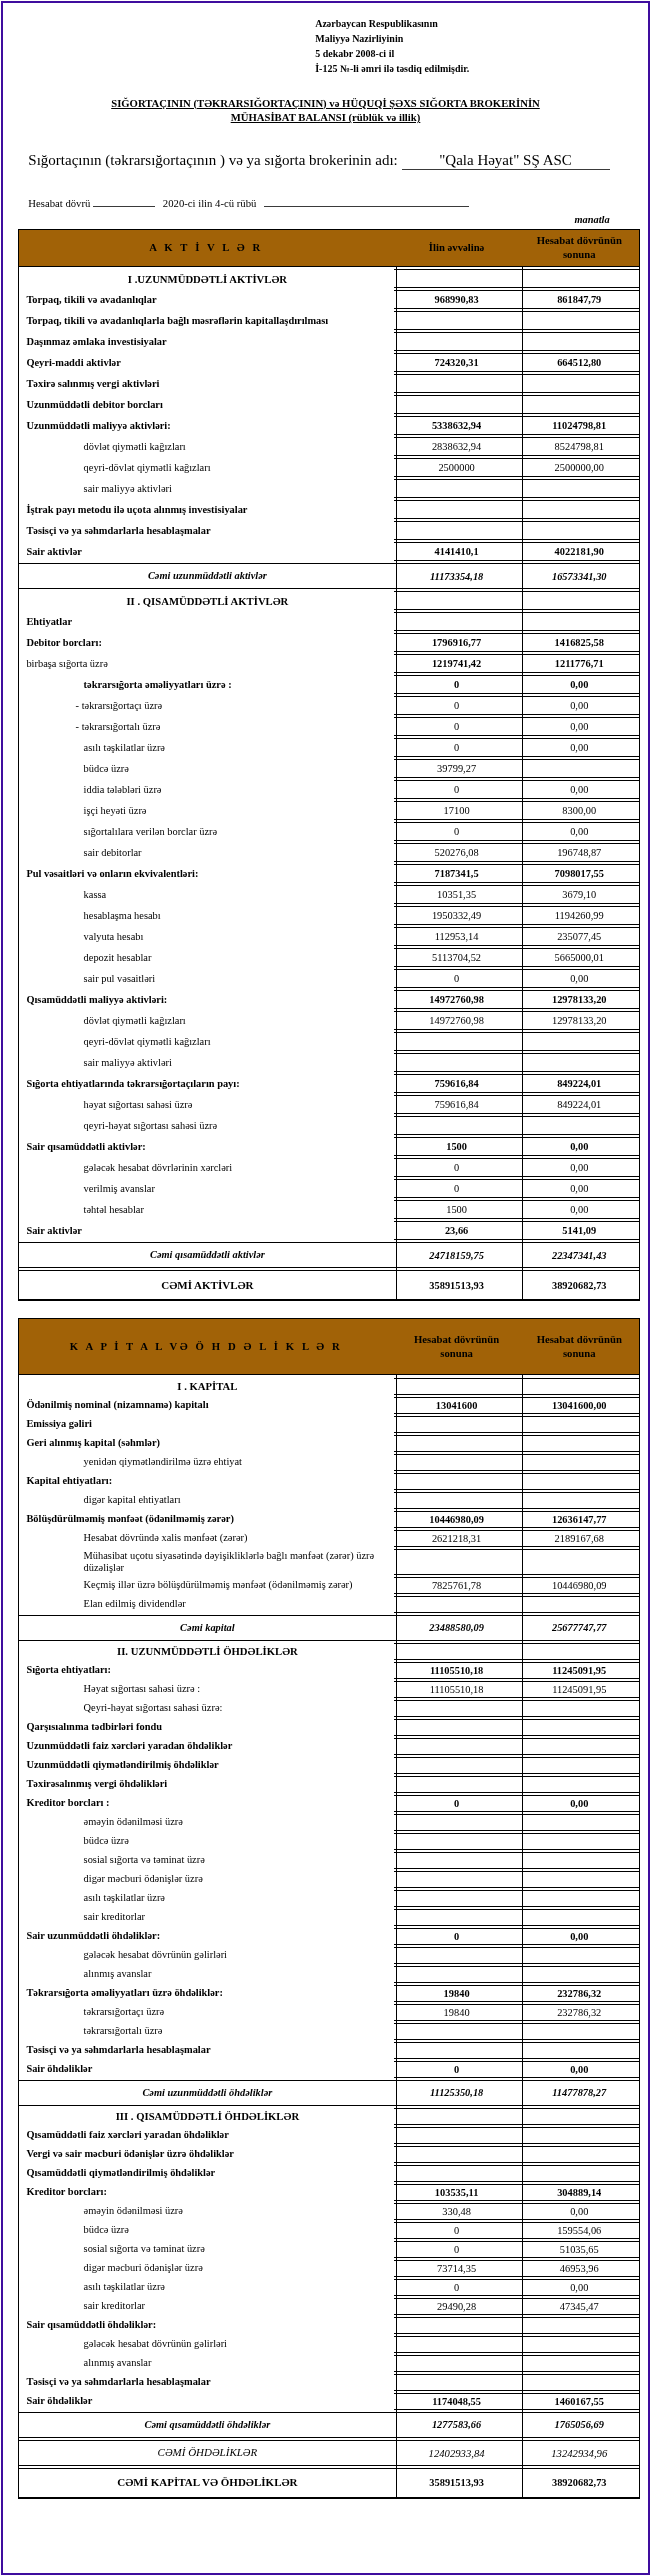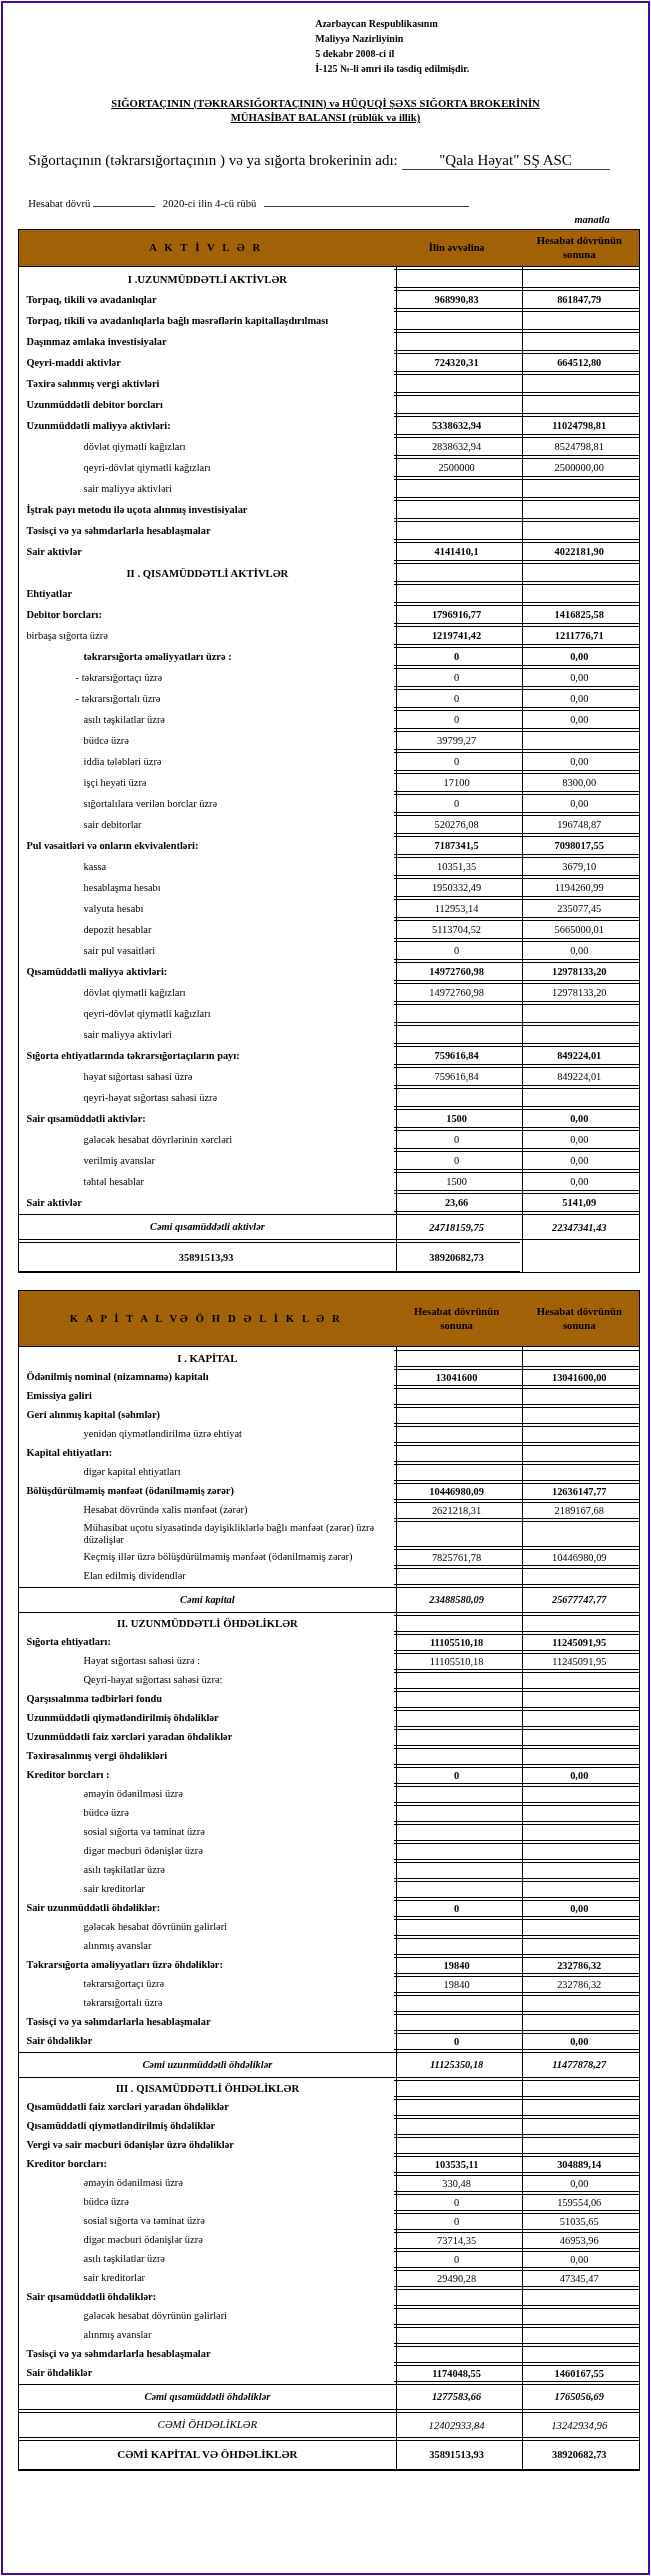--- a/index.html
+++ b/index.html
@@ -162,20 +162,25 @@
       <div class="row t-b">
         <div class="lbl">Təsisçi və ya səhmdarlarla hesablaşmalar</div>
         <div class="val"></div>
         <div class="val"></div>
       </div>
       <div class="row t-b">
         <div class="lbl">Sair aktivlər</div>
         <div class="val">4141410,1</div>
         <div class="val">4022181,90</div>
       </div>
+      <div class="row t-tot">
+        <div class="lbl">Cəmi uzunmüddətli aktivlər</div>
+        <div class="val">11173354,18</div>
+        <div class="val">16573341,30</div>
+      </div>
       <div class="row t-sec">
         <div class="lbl">II . QISAMÜDDƏTLİ AKTİVLƏR</div>
         <div class="val"></div>
         <div class="val"></div>
       </div>
       <div class="row t-b">
         <div class="lbl">Ehtiyatlar</div>
         <div class="val"></div>
         <div class="val"></div>
       </div>
@@ -323,20 +328,21 @@
         <div class="lbl">Sair aktivlər</div>
         <div class="val">23,66</div>
         <div class="val">5141,09</div>
       </div>
       <div class="row t-tot">
         <div class="lbl">Cəmi qısamüddətli aktivlər</div>
         <div class="val">24718159,75</div>
         <div class="val">22347341,43</div>
       </div>
       <div class="row t-grand">
+        <div class="lbl">CƏMİ AKTİVLƏR</div>
         <div class="val">35891513,93</div>
         <div class="val">38920682,73</div>
       </div>
     </div>
 
   <div class="btable t2 second" id="liabilities">
     <div class="vline vl1"></div>
     <div class="vline vl2"></div>
   <div class="hrow">
         <div class="hcell hc1">K A P İ T A L  VƏ   Ö H D Ə L İ K L Ə R</div>
@@ -427,26 +433,26 @@
         <div class="lbl">Qeyri-həyat sığortası sahəsi üzrə:</div>
         <div class="val"></div>
         <div class="val"></div>
       </div>
       <div class="row t-b">
         <div class="lbl">Qarşısıalınma tədbirləri fondu</div>
         <div class="val"></div>
         <div class="val"></div>
       </div>
       <div class="row t-b">
+        <div class="lbl">Uzunmüddətli faiz xərcləri yaradan öhdəliklər</div>
+        <div class="val"></div>
+        <div class="val"></div>
+      </div>
+      <div class="row t-b">
         <div class="lbl">Uzunmüddətli qiymətləndirilmiş öhdəliklər</div>
-        <div class="val"></div>
-        <div class="val"></div>
-      </div>
-      <div class="row t-b">
-        <div class="lbl">Uzunmüddətli faiz xərcləri yaradan öhdəliklər</div>
         <div class="val"></div>
         <div class="val"></div>
       </div>
       <div class="row t-b">
         <div class="lbl">Təxirəsalınmış vergi öhdəlikləri</div>
         <div class="val"></div>
         <div class="val"></div>
       </div>
       <div class="row t-b">
         <div class="lbl">Kreditor borcları :</div>
@@ -532,26 +538,26 @@
         <div class="lbl">III . QISAMÜDDƏTLİ ÖHDƏLİKLƏR</div>
         <div class="val"></div>
         <div class="val"></div>
       </div>
       <div class="row t-b">
         <div class="lbl">Qısamüddətli faiz xərcləri yaradan öhdəliklər</div>
         <div class="val"></div>
         <div class="val"></div>
       </div>
       <div class="row t-b">
+        <div class="lbl">Vergi və sair məcburi ödənişlər üzrə öhdəliklər</div>
+        <div class="val"></div>
+        <div class="val"></div>
+      </div>
+      <div class="row t-b">
         <div class="lbl">Qısamüddətli qiymətləndirilmiş öhdəliklər</div>
-        <div class="val"></div>
-        <div class="val"></div>
-      </div>
-      <div class="row t-b">
-        <div class="lbl">Vergi və sair məcburi ödənişlər üzrə öhdəliklər</div>
         <div class="val"></div>
         <div class="val"></div>
       </div>
       <div class="row t-b">
         <div class="lbl">Kreditor borcları:</div>
         <div class="val">103535,11</div>
         <div class="val">304889,14</div>
       </div>
       <div class="row t-s">
         <div class="lbl">əməyin ödənilməsi üzrə</div>

